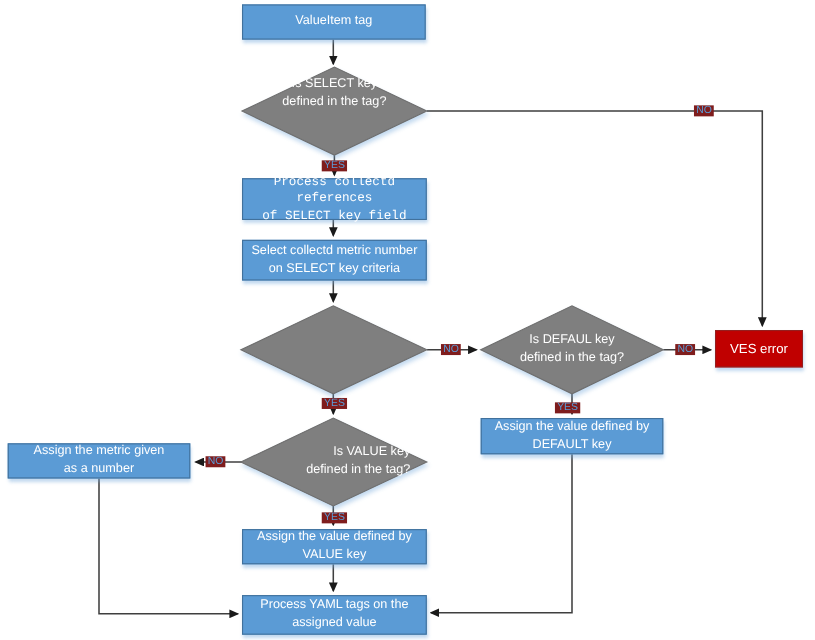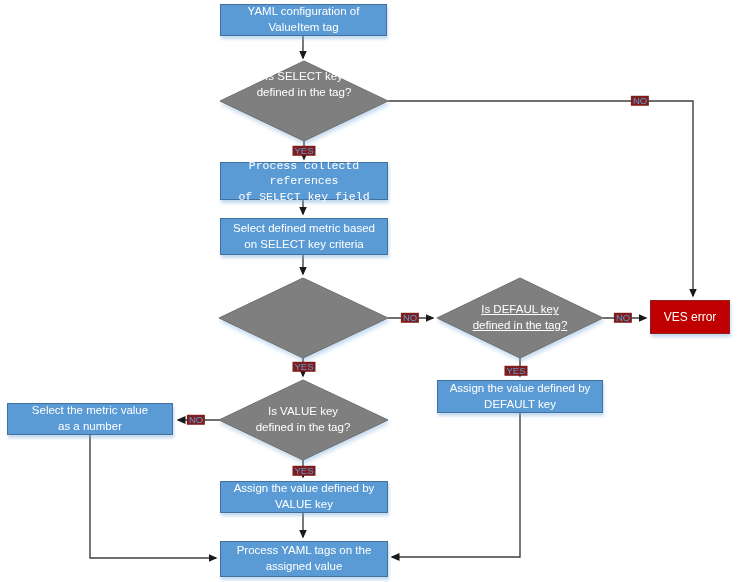--- a/index.html
+++ b/index.html
@@ -66,41 +66,40 @@
     <path class="wire" marker-end="url(#arrow)" d="M90,435 L90,558 L216,558"></path>
     <path class="wire" marker-end="url(#arrow)" d="M520,413 L520,557 L392,557"></path>
 
     <polygon class="diamond" points="220,101 304,61 388,101 304,141"></polygon>
     <polygon class="diamond" points="219,318 303,278 388,318 303,358"></polygon>
     <polygon class="diamond" points="437,318 520,278 603,318 520,358"></polygon>
     <polygon class="diamond" points="219,420 303,380 388,420 303,460"></polygon>
   </svg>
 
   <div class="node process" style="left:220px;top:4px;width:167px;height:32px;">
-    <span>YAML configuration of</span>
     <span>ValueItem tag</span>
   </div>
 
   <div class="node process" style="left:220px;top:162px;width:168px;height:38px;font-family:Liberation Mono, monospace;">
     <span>Process collectd references</span>
     <span>of SELECT key field</span>
   </div>
 
   <div class="node process" style="left:220px;top:218px;width:168px;height:37px;">
-    <span>Select defined metric based</span>
+    <span>Select collectd metric number</span>
     <span>on SELECT key criteria</span>
   </div>
 
   <div class="node process" style="left:437px;top:380px;width:166px;height:33px;">
     <span>Assign the value defined by</span>
     <span>DEFAULT key</span>
   </div>
 
   <div class="node process" style="left:7px;top:403px;width:166px;height:32px;">
-    <span>Select the metric value</span>
+    <span>Assign the metric given</span>
     <span>as a number</span>
   </div>
 
   <div class="node process" style="left:220px;top:481px;width:168px;height:32px;">
     <span>Assign the value defined by</span>
     <span>VALUE key</span>
   </div>
 
   <div class="node process" style="left:220px;top:541px;width:168px;height:36px;">
     <span>Process YAML tags on the</span>
@@ -110,26 +109,26 @@
   <div class="node error" style="left:650px;top:300px;width:80px;height:34px;justify-content:center;">
     <span>VES error</span>
   </div>
 
   <div class="node dtext" style="left:234px;top:64px;width:140px;height:42px;">
     <span>Is SELECT key</span>
     <span>defined in the tag?</span>
   </div>
 
 
-  <div class="node dtext" style="left:450px;top:297px;width:140px;height:42px;text-decoration:underline;">
+  <div class="node dtext" style="left:450px;top:297px;width:140px;height:42px;">
     <span>Is DEFAUL key</span>
     <span>defined in the tag?</span>
   </div>
 
-  <div class="node dtext" style="left:233px;top:399px;width:140px;height:42px;">
+  <div class="node dtext" style="left:233px;top:399px;width:140px;height:42px;align-items:flex-end;">
     <span>Is VALUE key</span>
     <span>defined in the tag?</span>
   </div>
 
   <div class="edge-label" style="left:304px;top:151px;">YES</div>
   <div class="edge-label" style="left:640px;top:101px;">NO</div>
   <div class="edge-label" style="left:410px;top:318px;">NO</div>
   <div class="edge-label" style="left:304px;top:367px;">YES</div>
   <div class="edge-label" style="left:623px;top:318px;">NO</div>
   <div class="edge-label" style="left:516px;top:371px;">YES</div>

